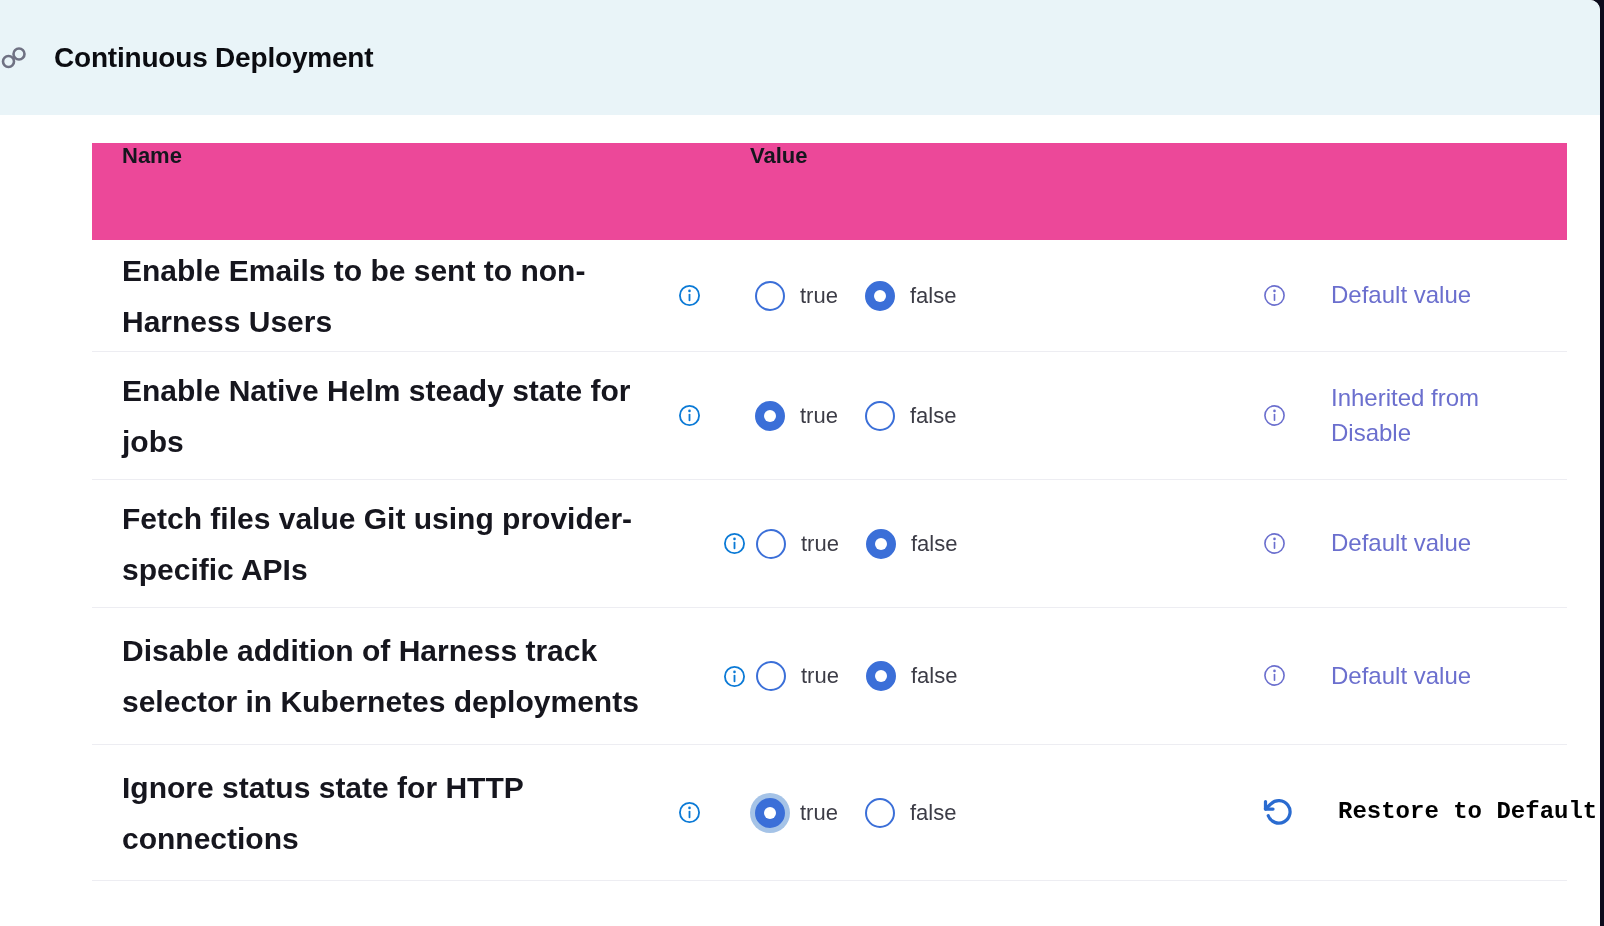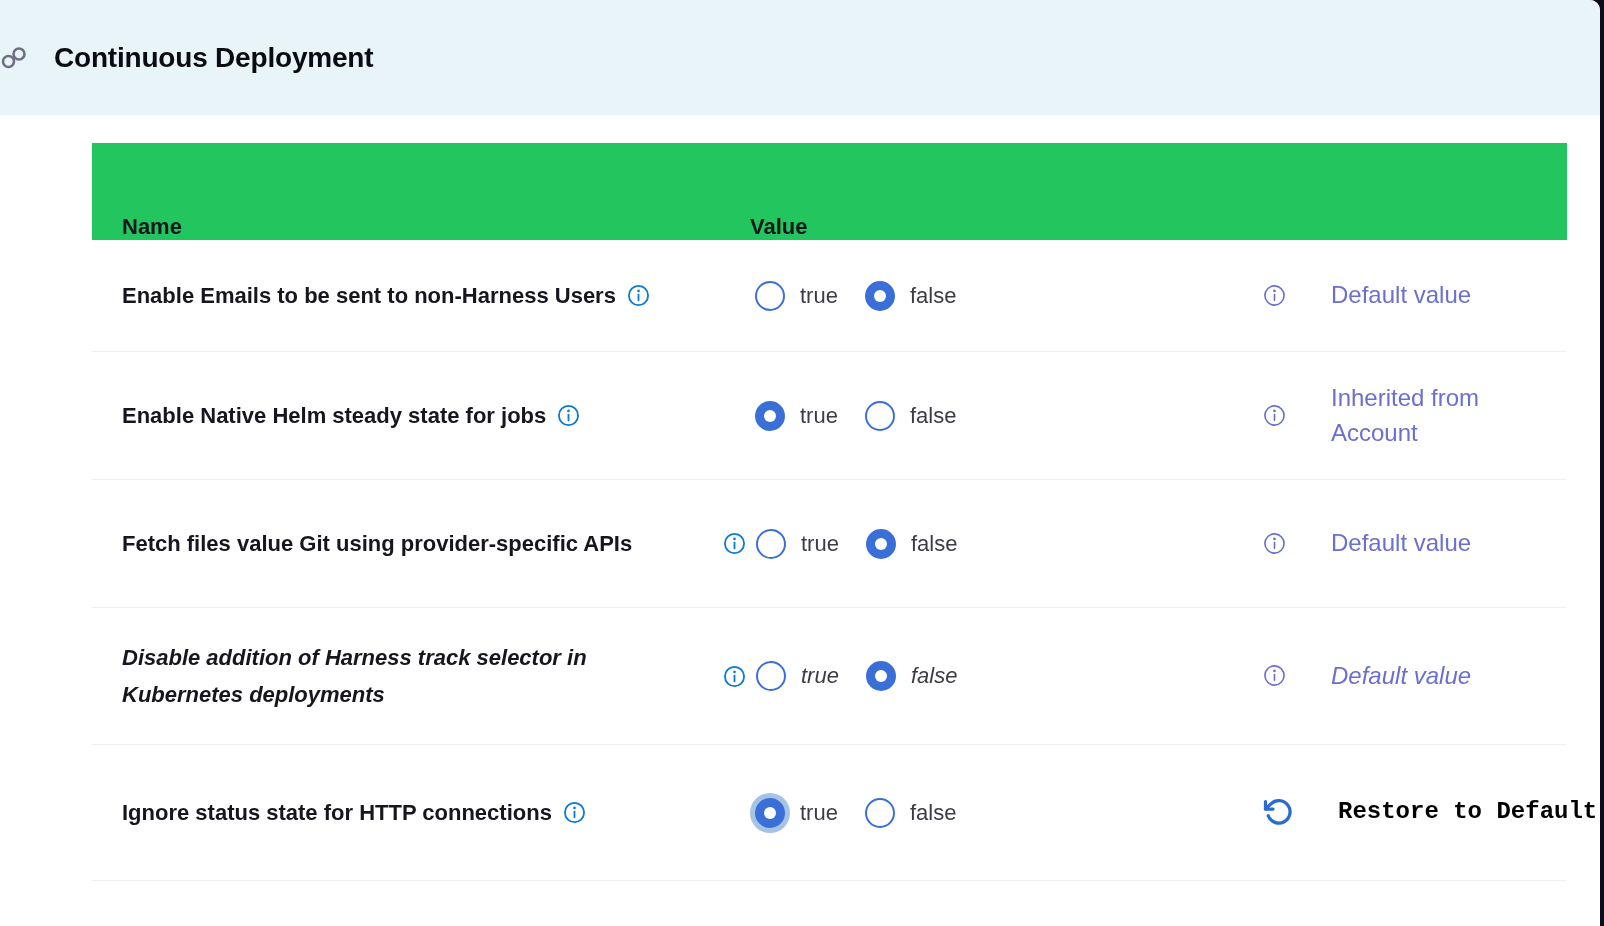--- a/index.html
+++ b/index.html
@@ -30,23 +30,23 @@
     font-size: 28px;
     font-weight: 700;
     color: #0b0c11;
     letter-spacing: -0.2px;
   }
   
   .content { padding: 28px 33px 0 92px; }
   .settings-table { width: 1475px; }
   .t-head {
     height: 97px;
-    background: #22c55e;
-    display: flex;
-    align-items: flex-end;
+    background: #ec4899;
+    display: flex;
+    align-items: flex-start;
   }
   .h-name {
     flex: 0 0 623px;
     padding-left: 30px;
     font-size: 22px;
     font-weight: 600;
     color: #16161e;
   }
   .h-value {
     padding-left: 35px;
@@ -56,32 +56,32 @@
   }
   .t-row {
     display: flex;
     align-items: center;
     border-bottom: 1px solid #ededf2;
     background: #ffffff;
   }
   .t-row:nth-child(2) { min-height: 112px; }
   .t-row:nth-child(3) { min-height: 128px; }
   .t-row:nth-child(4) { min-height: 128px; }
-  .t-row:nth-child(5) { min-height: 137px; font-style: italic; }
+  .t-row:nth-child(5) { min-height: 137px; }
   .t-row:nth-child(6) { min-height: 136px; }
   .cell-name {
     flex: 0 0 623px;
     padding-left: 30px;
     display: flex;
     align-items: center;
     gap: 11px;
   }
   .name-inner {
     max-width: 545px;
-    font-size: 22px;
+    font-size: 30px;
     font-weight: 600;
     line-height: 1.7;
     color: #16161e;
   }
   .info-icon { width: 23px; height: 23px; flex: 0 0 auto; display: block; }
   .info-blue  { color: #0b7ad6; }
   .info-indigo{ color: #6b6fce; }
   .cell-value {
     flex: 0 0 548px;
     display: flex;
@@ -224,21 +224,21 @@
             </div>
           </div>
         </div>
         <div class="cell-status" data-type="info">
           <svg class="info-icon info-indigo" viewBox="0 0 24 24" fill="none" stroke="currentColor" stroke-width="1.7">
             <circle cx="12" cy="12" r="10"></circle>
             <line x1="12" y1="11" x2="12" y2="17" stroke-linecap="round"></line>
             <circle cx="12" cy="7.2" r="1.35" fill="currentColor" stroke="none"></circle>
           </svg>
 
-          <div class="status-text">Inherited from Account</div>
+          <div class="status-text">Inherited from Disable</div>
         </div>
       </div>
 
       <div class="t-row">
         <div class="cell-name">
           <div class="name-inner">Fetch files value Git using provider-specific APIs</div>
         </div>
         <div class="cell-value">
           <svg class="info-icon info-blue" viewBox="0 0 24 24" fill="none" stroke="currentColor" stroke-width="1.9">
             <circle cx="12" cy="12" r="10"></circle>

